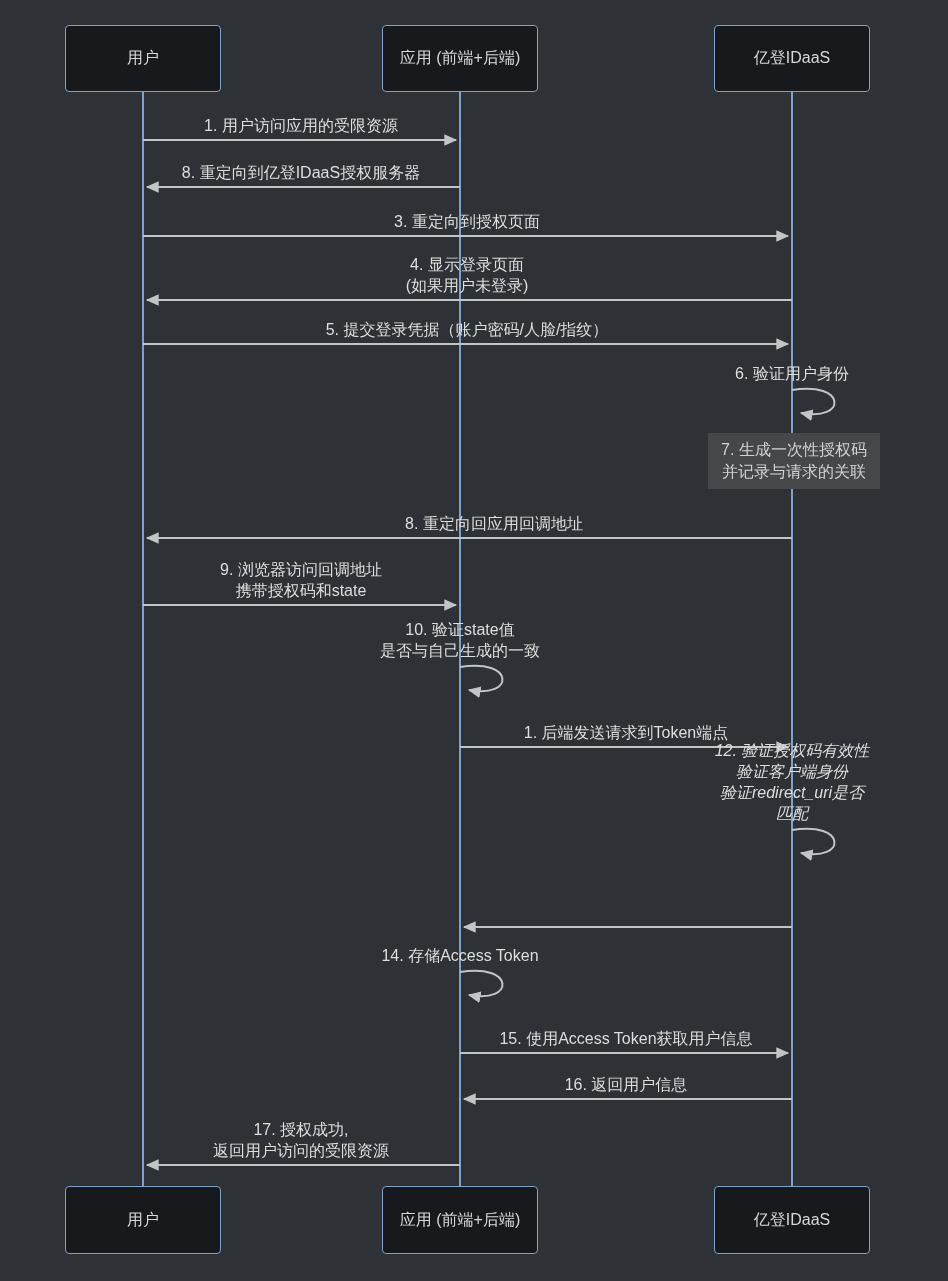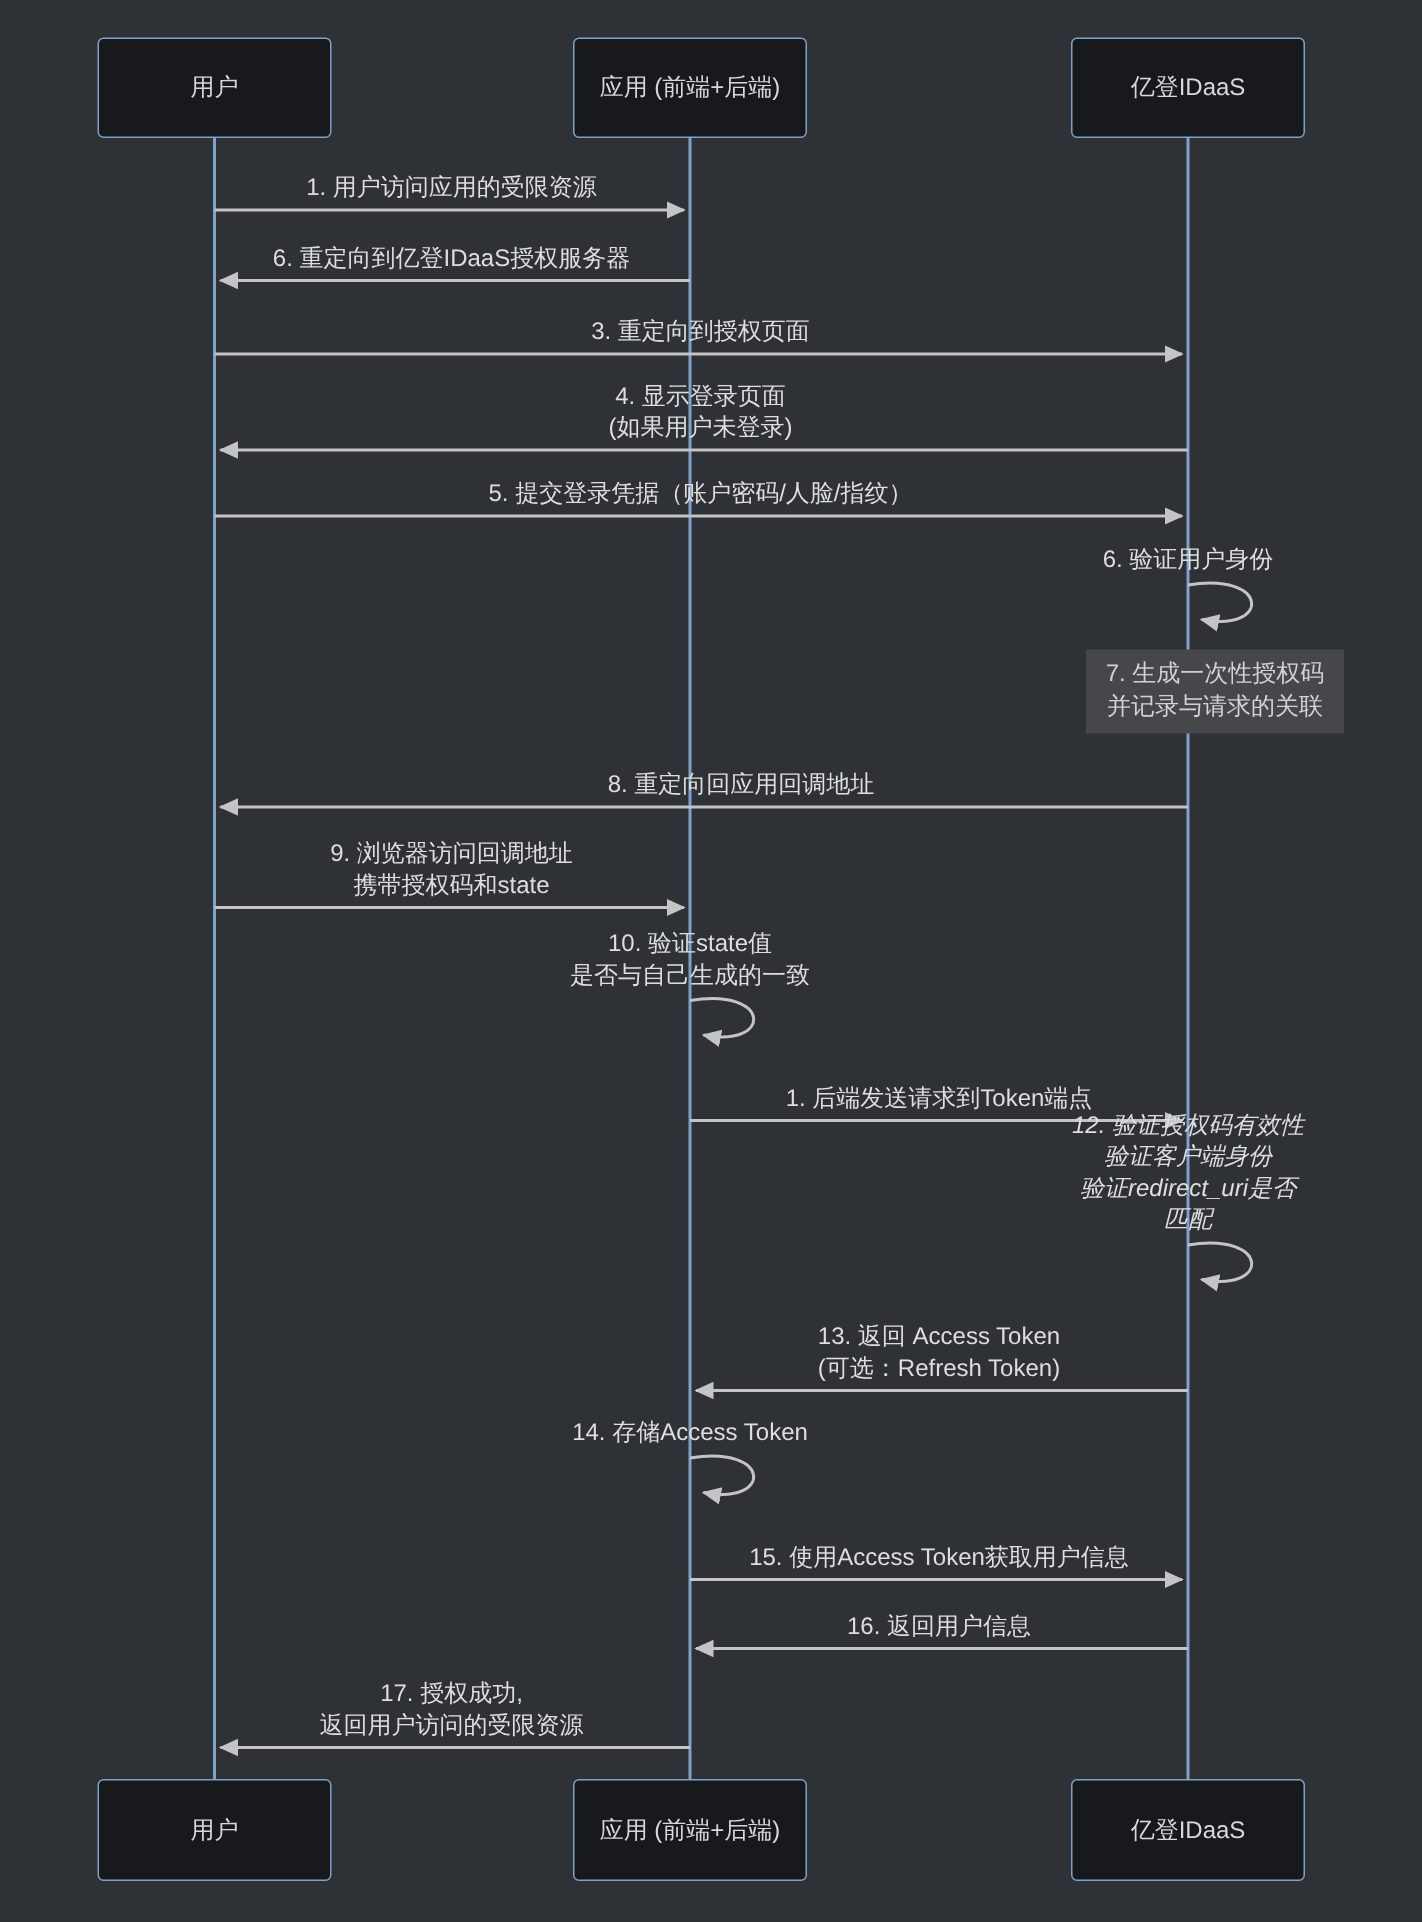--- a/index.html
+++ b/index.html
@@ -38,21 +38,20 @@
     left:708px;top:433px;
     width:172px;height:56px;
     background:#45474b;
     color:#d2d2d2;
     font-size:16px;line-height:22px;
     text-align:center;
     white-space:pre-line;
     display:flex;align-items:center;justify-content:center;
     box-sizing:border-box;
     z-index:2;
-    margin-left:16px;
   }
 </style>
 </head>
 <body>
 
 <div id="canvas">
 
   <svg id="wires" width="948" height="1281" viewBox="0 0 948 1281">
     <defs>
       <marker id="arrow" viewBox="0 0 12 12" refX="10" refY="6" markerWidth="14" markerHeight="14" markerUnits="userSpaceOnUse" orient="auto">
@@ -84,37 +83,35 @@
 
   <div class="actor" style="left:65px;top:25px;">用户</div>
   <div class="actor" style="left:382px;top:25px;">应用 (前端+后端)</div>
   <div class="actor" style="left:714px;top:25px;">亿登IDaaS</div>
 
   <div class="actor bottom" style="left:65px;top:1186px;">用户</div>
   <div class="actor bottom" style="left:382px;top:1186px;">应用 (前端+后端)</div>
   <div class="actor bottom" style="left:714px;top:1186px;">亿登IDaaS</div>
 
   <div class="msg" style="left:301px;bottom:1145px;">1. 用户访问应用的受限资源</div>
-  <div class="msg" style="left:301px;bottom:1098px;">6. 重定向到亿登IDaaS授权服务器</div>
+  <div class="msg" style="left:301px;bottom:1098px;">8. 重定向到亿登IDaaS授权服务器</div>
   <div class="msg" style="left:467px;bottom:1049px;">3. 重定向到授权页面</div>
   <div class="msg" style="left:467px;bottom:985px;">4. 显示登录页面
 (如果用户未登录)</div>
   <div class="msg" style="left:467px;bottom:941px;">5. 提交登录凭据（账户密码/人脸/指纹）</div>
   <div class="msg" style="left:792px;bottom:897px;">6. 验证用户身份</div>
   <div class="msg" style="left:467px;bottom:747px;margin-left:27px;">8. 重定向回应用回调地址</div>
   <div class="msg" style="left:301px;bottom:680px;">9. 浏览器访问回调地址
 携带授权码和state</div>
   <div class="msg" style="left:460px;bottom:620px;">10. 验证state值
 是否与自己生成的一致</div>
   <div class="msg" style="left:626px;bottom:538px;">1. 后端发送请求到Token端点</div>
   <div class="msg" style="left:792px;bottom:457px;font-style:italic;">12. 验证授权码有效性
 验证客户端身份
 验证redirect_uri是否匹配</div>
-  <div class="msg" style="left:626px;bottom:358px;">13. 返回 Access Token
-(可选：Refresh Token)</div>
   <div class="msg" style="left:460px;bottom:315px;">14. 存储Access Token</div>
   <div class="msg" style="left:626px;bottom:232px;">15. 使用Access Token获取用户信息</div>
   <div class="msg" style="left:626px;bottom:186px;">16. 返回用户信息</div>
   <div class="msg" style="left:301px;bottom:120px;margin-top:24px;">17. 授权成功,
 返回用户访问的受限资源</div>
 
   <div class="note">7. 生成一次性授权码
 并记录与请求的关联</div>
 
 </div>

